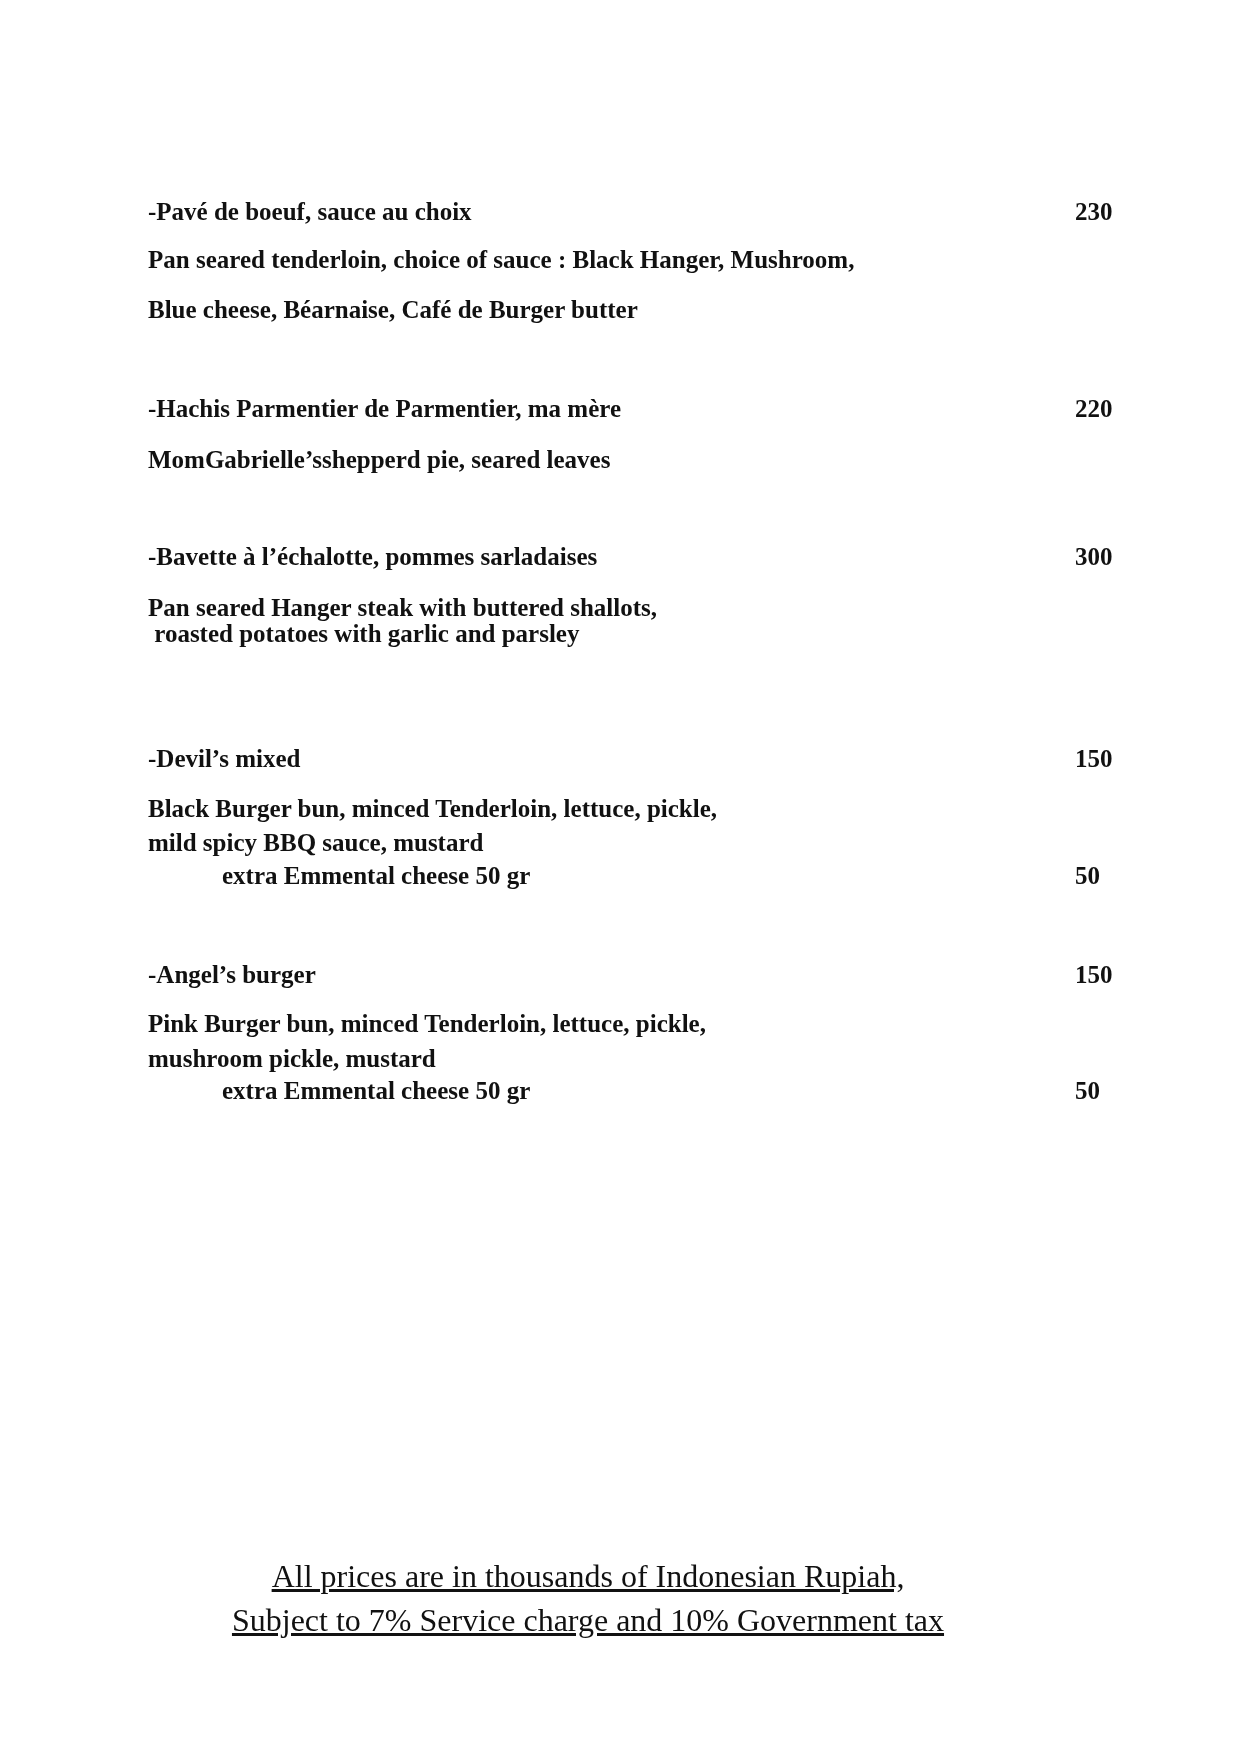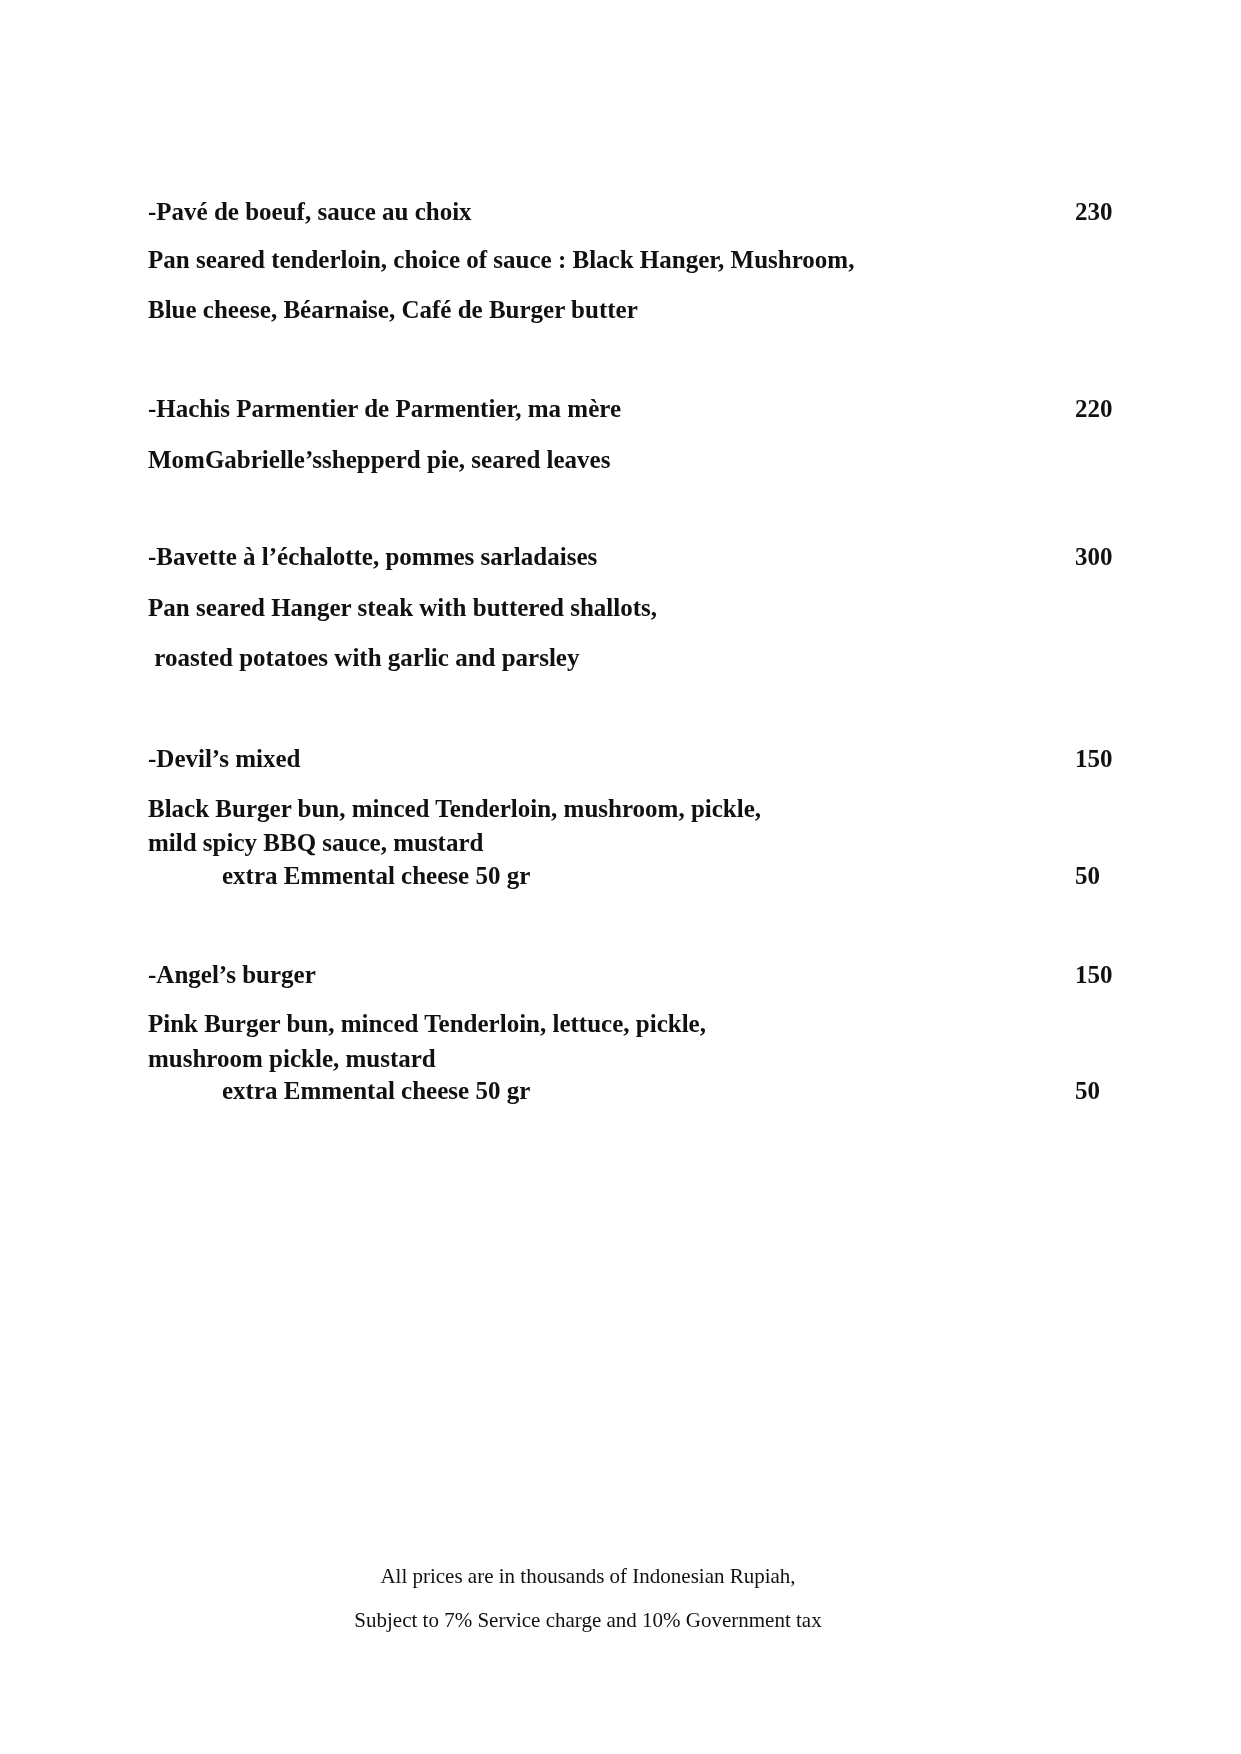--- a/index.html
+++ b/index.html
@@ -13,43 +13,43 @@
       font-size: 25px;
       line-height: 30px;
       white-space: pre;
       font-weight: bold;
     }
     .left { left: 148px; }
     .indent { left: 222px; }
     .price { left: 1075px; }
     .footer {
       position: absolute; left: 0; width: 1176px; text-align: center;
-      font-size: 21px; line-height: 30px; white-space: pre;
+      font-size: 32px; line-height: 30px; white-space: pre; text-decoration: underline;
     }
   </style>
 </head>
 <body>
 
 <div class="line left" style="top:197px">-Pavé de boeuf, sauce au choix</div>
 <div class="line price" style="top:197px">230</div>
 <div class="line left" style="top:245px">Pan seared tenderloin, choice of sauce : Black Hanger, Mushroom,</div>
 <div class="line left" style="top:295px">Blue cheese, Béarnaise, Café de Burger butter</div>
 
 <div class="line left" style="top:394px">-Hachis Parmentier de Parmentier, ma mère</div>
 <div class="line price" style="top:394px">220</div>
 <div class="line left" style="top:445px">MomGabrielle’sshepperd pie, seared leaves</div>
 
 <div class="line left" style="top:542px">-Bavette à l’échalotte, pommes sarladaises</div>
 <div class="line price" style="top:542px">300</div>
 <div class="line left" style="top:593px">Pan seared Hanger steak with buttered shallots,</div>
-<div class="line left" style="top:643px"> roasted potatoes with garlic and parsley</div>
+<div class="line left" style="top:619px"> roasted potatoes with garlic and parsley</div>
 
 <div class="line left" style="top:744px">-Devil’s mixed</div>
 <div class="line price" style="top:744px">150</div>
-<div class="line left" style="top:794px">Black Burger bun, minced Tenderloin, mushroom, pickle,</div>
+<div class="line left" style="top:794px">Black Burger bun, minced Tenderloin, lettuce, pickle,</div>
 <div class="line left" style="top:828px">mild spicy BBQ sauce, mustard</div>
 <div class="line indent" style="top:861px">extra Emmental cheese 50 gr</div>
 <div class="line price" style="top:861px">50</div>
 
 <div class="line left" style="top:960px">-Angel’s burger</div>
 <div class="line price" style="top:960px">150</div>
 <div class="line left" style="top:1009px">Pink Burger bun, minced Tenderloin, lettuce, pickle,</div>
 <div class="line left" style="top:1044px">mushroom pickle, mustard</div>
 <div class="line indent" style="top:1076px">extra Emmental cheese 50 gr</div>
 <div class="line price" style="top:1076px">50</div>

